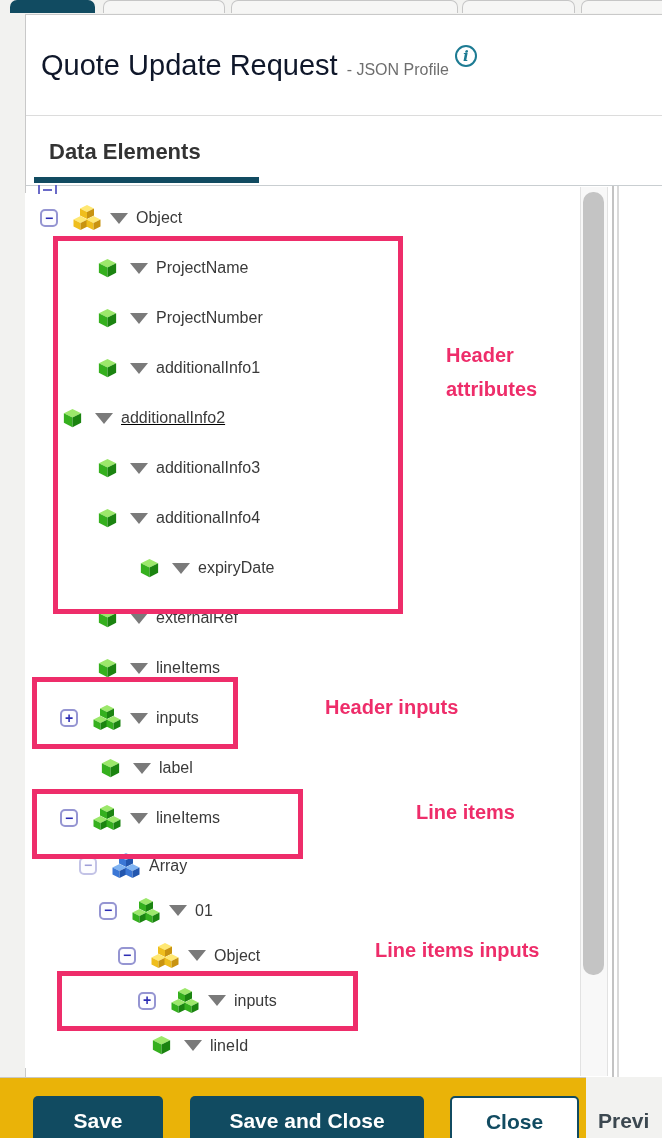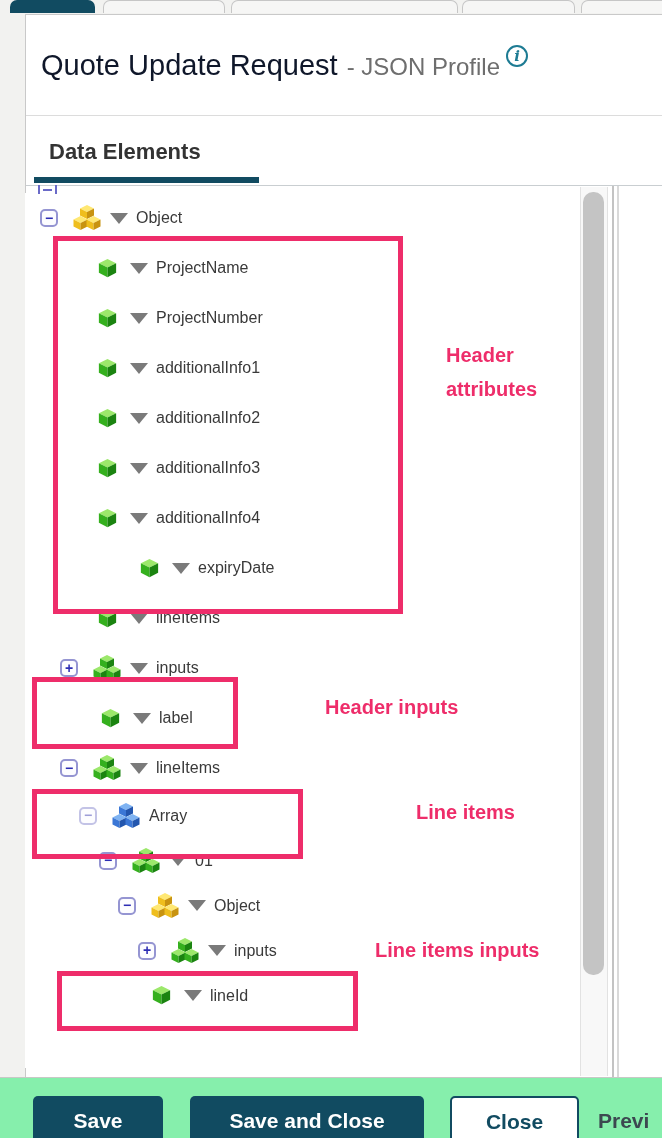--- a/index.html
+++ b/index.html
@@ -18,21 +18,21 @@
   .mini-tab.active { background:var(--accent); }
   .mini-tab.plain  { background:#f6f6f5; border:1px solid #c6c6c6; border-bottom:none; }
 
   
   .panel {
     position:absolute; left:25px; top:14px; width:637px; height:1063px;
     background:#fff; border-left:1px solid #c9c9c9; border-top:1px solid #c9c9c9;
   }
   .title-row { position:absolute; left:15px; top:30px; width:620px; white-space:nowrap; }
   .title-main { font-size:29px; color:#0f172a; }
-  .title-sub  { font-size:24px; color:#6e6e6e; margin-left:9px; }
+  .title-sub  { font-size:16px; color:#6e6e6e; margin-left:9px; }
   .info-icon {
     display:inline-block; vertical-align:14px; margin-left:6px;
     width:22px; height:22px; border:2px solid #1d7b93; border-radius:50%;
     color:#1d7b93; font-family:"DejaVu Serif", serif; font-style:italic; font-weight:bold;
     font-size:15px; line-height:18px; text-align:center; cursor:pointer;
   }
   .title-divider { position:absolute; left:0; top:100px; width:637px; height:1px; background:#dcdcdc; }
 
   .subtab-label { position:absolute; left:23px; top:124px; font-size:22px; font-weight:bold; color:#333; cursor:pointer; }
   .subtab-underline { position:absolute; left:8px; top:162px; width:225px; height:6px; background:var(--accent); }
@@ -82,21 +82,21 @@
   #ann-box-2 { left:32px; top:677px; width:206px; height:72px; }
   #ann-box-3 { left:32px; top:789px; width:271px; height:70px; }
   #ann-box-4 { left:57px; top:971px; width:301px; height:60px; }
   .ann-label { position:absolute; color:var(--pink); font-weight:bold; font-size:20px; line-height:1.7; pointer-events:none; }
   #ann-label-1 { left:446px; top:338px; width:120px; }
   #ann-label-2 { left:325px; top:690px; }
   #ann-label-3 { left:416px; top:795px; }
   #ann-label-4 { left:375px; top:933px; }
 
   
-  .footer { position:absolute; left:0; top:1077px; width:662px; height:61px; background:#86efac; border-top:1px solid #c8c8c6; }
+  .footer { position:absolute; left:0; top:1077px; width:586px; height:61px; background:#eab308; border-top:1px solid #c8c8c6; }
   .btn { position:absolute; top:18px; height:50px; border-radius:5px; font-family:"Liberation Sans",sans-serif;
          font-size:21px; font-weight:bold; text-align:center; line-height:48px; cursor:pointer; }
   .btn.primary { background:var(--accent); color:#fff; border:none; }
   .btn.secondary { background:#fff; color:var(--accent); border:2px solid var(--accent); }
   .btn.ghost { background:transparent; color:#3c4850; border:none; }
   #btn-save { left:33px; width:130px; }
   #btn-save-close { left:190px; width:234px; }
   #btn-close { left:450px; width:129px; }
   #btn-preview { left:598px; width:120px; text-align:left; }
 </style>
@@ -171,21 +171,21 @@
       <span class="node-icon">
         <svg width="23" height="23" viewBox="0 0 24 24">
           <polygon points="12,2 21,6.5 12,11 3,6.5" fill="#9ce86b"></polygon>
           <polygon points="3,6.5 12,11 12,21 3,16.5" fill="#35b01e"></polygon>
           <polygon points="12,11 21,6.5 21,16.5 12,21" fill="#1b8410"></polygon>
         </svg>
       </span>
       <span class="caret"></span>
       <span class="node-label">additionalInfo1</span>
     </div>
-    <div class="tree-row" style="padding-left: 35px;">
+    <div class="tree-row" style=" text-decoration: underline;">
       <span class="expander-spacer"></span>
       <span class="node-icon">
         <svg width="23" height="23" viewBox="0 0 24 24">
           <polygon points="12,2 21,6.5 12,11 3,6.5" fill="#9ce86b"></polygon>
           <polygon points="3,6.5 12,11 12,21 3,16.5" fill="#35b01e"></polygon>
           <polygon points="12,11 21,6.5 21,16.5 12,21" fill="#1b8410"></polygon>
         </svg>
       </span>
       <span class="caret"></span>
       <span class="node-label">additionalInfo2</span>
@@ -218,20 +218,32 @@
       <span class="expander-spacer"></span>
       <span class="node-icon">
         <svg width="23" height="23" viewBox="0 0 24 24">
           <polygon points="12,2 21,6.5 12,11 3,6.5" fill="#9ce86b"></polygon>
           <polygon points="3,6.5 12,11 12,21 3,16.5" fill="#35b01e"></polygon>
           <polygon points="12,11 21,6.5 21,16.5 12,21" fill="#1b8410"></polygon>
         </svg>
       </span>
       <span class="caret"></span>
       <span class="node-label">expiryDate</span>
+    </div>
+    <div class="tree-row" style="padding-left: 35px;">
+      <span class="expander-spacer"></span>
+      <span class="node-icon">
+        <svg width="23" height="23" viewBox="0 0 24 24">
+          <polygon points="12,2 21,6.5 12,11 3,6.5" fill="#9ce86b"></polygon>
+          <polygon points="3,6.5 12,11 12,21 3,16.5" fill="#35b01e"></polygon>
+          <polygon points="12,11 21,6.5 21,16.5 12,21" fill="#1b8410"></polygon>
+        </svg>
+      </span>
+      <span class="caret"></span>
+      <span class="node-label">externalRef</span>
     </div>
     <div class="tree-row" style="padding-left: 35px;">
       <span class="expander-spacer"></span>
       <span class="node-icon">
         <svg width="23" height="23" viewBox="0 0 24 24">
           <polygon points="12,2 21,6.5 12,11 3,6.5" fill="#9ce86b"></polygon>
           <polygon points="3,6.5 12,11 12,21 3,16.5" fill="#35b01e"></polygon>
           <polygon points="12,11 21,6.5 21,16.5 12,21" fill="#1b8410"></polygon>
         </svg>
       </span>

